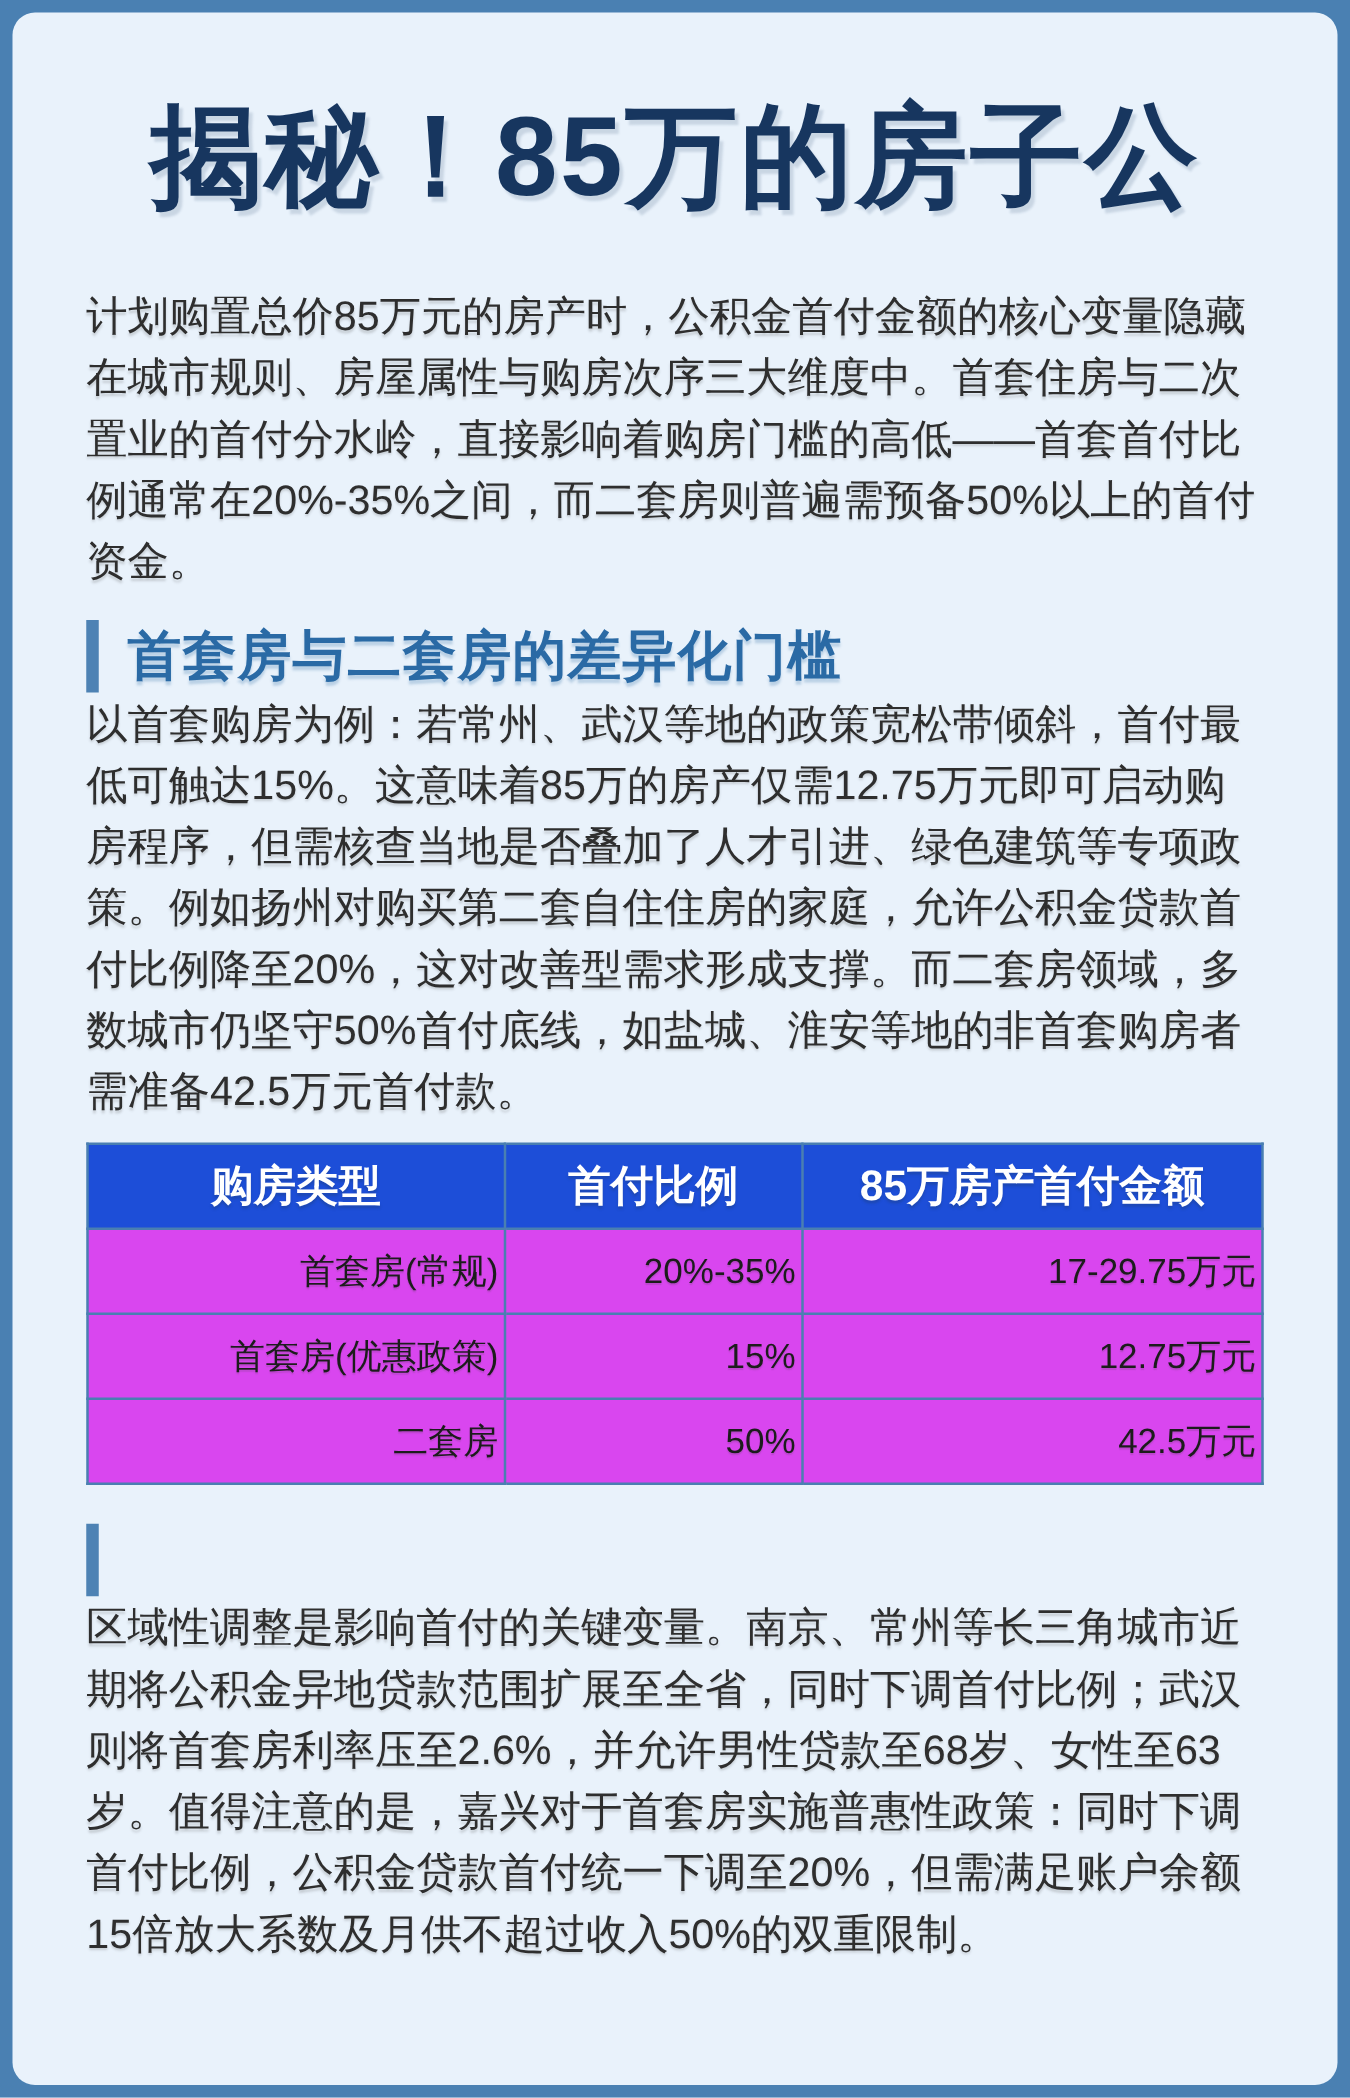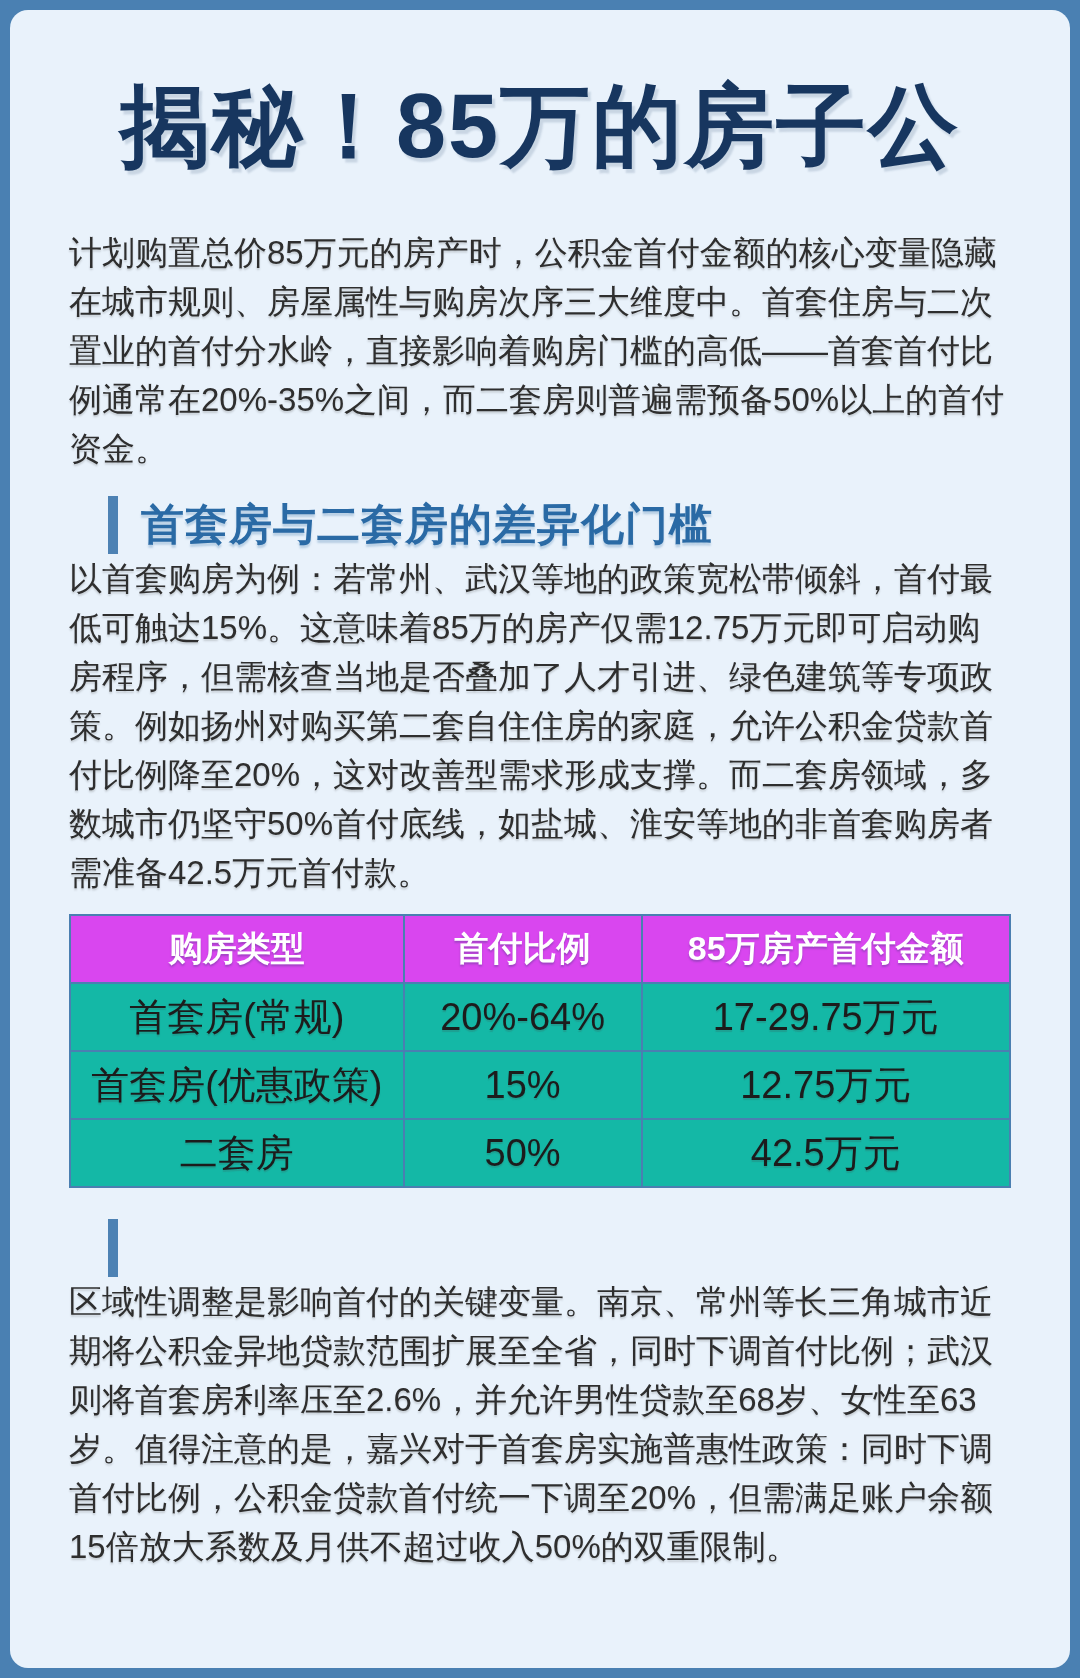--- a/index.html
+++ b/index.html
@@ -37,21 +37,20 @@
     line-height: 49px;
     color: #2e2e2e;
     text-shadow: 0 2px 2px rgba(70, 70, 70, 0.22);
   }
   .intro { margin-top: 46px; }
   .sec-head {
     display: flex;
     align-items: flex-end;
     margin-top: 23px;
     height: 58px;
-    margin-left: 39px;
   }
   .sec-head.mt-lg { margin-top: 31px; }
   .accent-bar {
     width: 10px;
     height: 58px;
     background: #4d82b4;
     flex: 0 0 auto;
   }
   .sec-title {
     margin-left: 23px;
@@ -72,32 +71,33 @@
   .dp-table col.c2 { width: 25.3%; }
   .dp-table col.c3 { width: 39.2%; }
   .dp-table th, .dp-table td {
     border: 2px solid #4a7fb1;
     text-align: center;
     vertical-align: middle;
     height: 66px;
     padding: 0 4px;
   }
   .dp-table th {
-    background: #d946ef;
+    background: #1d4ed8;
     color: #ffffff;
     font-size: 34px;
     font-weight: bold;
     text-shadow: 0 2px 2px rgba(30, 60, 95, 0.3);
   }
   .dp-table td {
-    background: #14b8a6;
+    background: #d946ef;
     color: #1c1c1c;
-    font-size: 38px;
+    font-size: 28px;
     font-weight: normal;
     text-shadow: 0 2px 1px rgba(70, 70, 70, 0.2);
+    text-align: right;
   }
 </style>
 </head>
 <body>
 
 <div class="card">
 
   <h1 class="title">
     <span class="t-line">揭秘！85万的房子公</span>
   </h1>
@@ -119,21 +119,21 @@
     <thead>
       <tr>
         <th>购房类型</th>
         <th>首付比例</th>
         <th>85万房产首付金额</th>
       </tr>
     </thead>
     <tbody>
       <tr>
         <td>首套房(常规)</td>
-        <td>20%-64%</td>
+        <td>20%-35%</td>
         <td>17-29.75万元</td>
       </tr>
       <tr>
         <td>首套房(优惠政策)</td>
         <td>15%</td>
         <td>12.75万元</td>
       </tr>
       <tr>
         <td>二套房</td>
         <td>50%</td>

